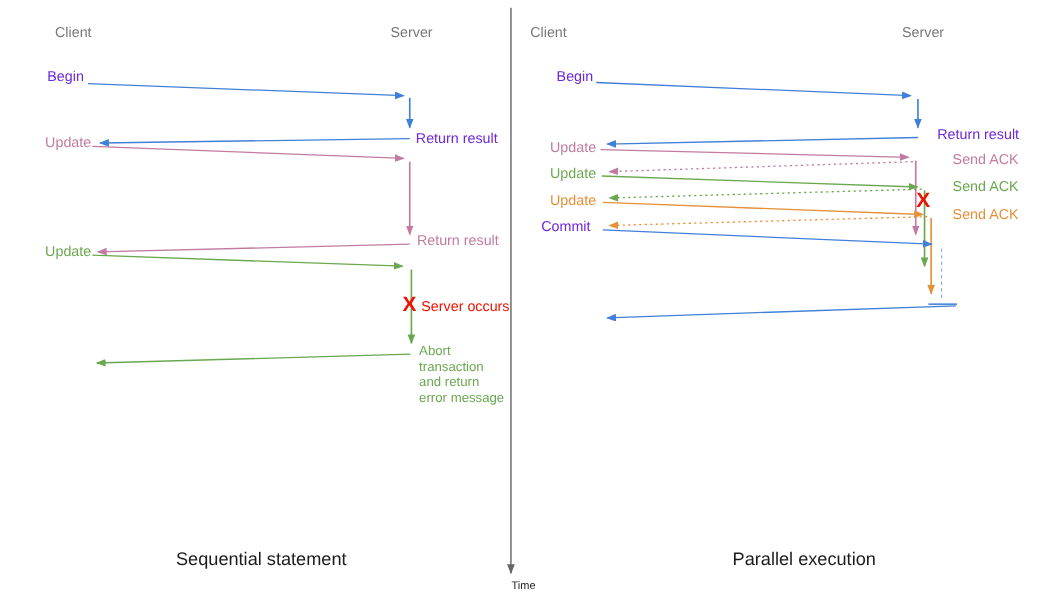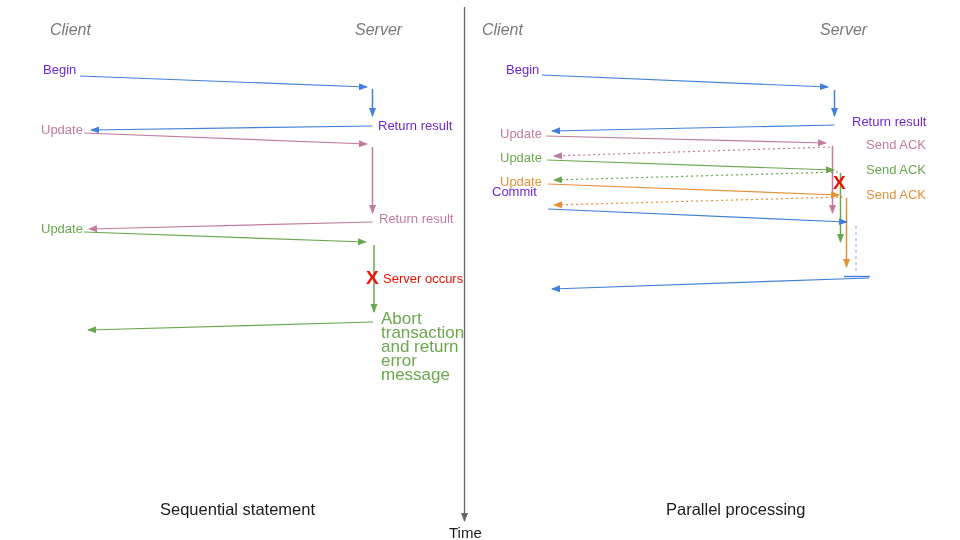--- a/index.html
+++ b/index.html
@@ -1,24 +1,24 @@
 <!DOCTYPE html>
 <html><head>
 <meta charset="utf-8">
 <style>
   html,body{margin:0;padding:0;background:#fff;}
   .canvas{position:relative;width:960px;height:540px;background:#fff;overflow:hidden;
           font-family:"Liberation Sans",sans-serif;}
   .canvas svg{position:absolute;left:0;top:0;}
   .lbl{position:absolute;font-size:13px;line-height:13px;white-space:nowrap;}
-  .hdr{font-style:italic;font-size:16px;color:#787878;}
+  .hdr{font-size:13px;color:#787878;}
   .caption{font-size:16.5px;color:#1b1b1b;}
-  .timelbl{font-size:15px;color:#1b1b1b;}
+  .timelbl{font-size:10px;color:#1b1b1b;margin-left:16px;}
   .xmark{font-weight:bold;font-size:19px;line-height:17px;}
-  .wrap{white-space:normal;font-size:17px;line-height:14px;}
+  .wrap{white-space:normal;font-size:12px;line-height:14px;}
   .wrap-r{white-space:normal;font-size:12.5px;line-height:14.5px;}
   .c-blue{color:#6d28d9;}
   .c-pink{color:#c27ba0;}
   .c-green{color:#6aa84f;}
   .c-orange{color:#e6913a;}
   .c-red{color:#ee1100;}
 </style>
 </head>
 <body>
 
@@ -124,19 +124,19 @@
   <div class="lbl hdr" style="left:482px;top:23px;">Client</div>
   <div class="lbl hdr" style="left:820px;top:23px;">Server</div>
   <div class="lbl c-blue" style="left:506px;top:63px;">Begin</div>
   <div class="lbl c-blue" style="left:852px;top:115px;">Return result</div>
   <div class="lbl c-pink" style="left:500px;top:127px;">Update</div>
   <div class="lbl c-pink" style="left:866px;top:138px;">Send ACK</div>
   <div class="lbl c-green" style="left:500px;top:151px;">Update</div>
   <div class="lbl c-green" style="left:866px;top:163px;">Send ACK</div>
   <div class="lbl c-orange" style="left:500px;top:175px;">Update</div>
   <div class="lbl c-orange" style="left:866px;top:188px;">Send ACK</div>
-  <div class="lbl c-blue" style="left:492px;top:185px;">Commit</div>
+  <div class="lbl c-blue" style="left:492px;top:199px;">Commit</div>
   <div class="lbl xmark c-red" style="left:833px;top:174px;">X</div>
-  <div class="lbl caption" style="left:666px;top:503px;">Parallel processing</div>
+  <div class="lbl caption" style="left:666px;top:503px;">Parallel execution</div>
 
   <div class="lbl timelbl" style="left:449px;top:526px;">Time</div>
 
 </div>
 
 </body></html>

